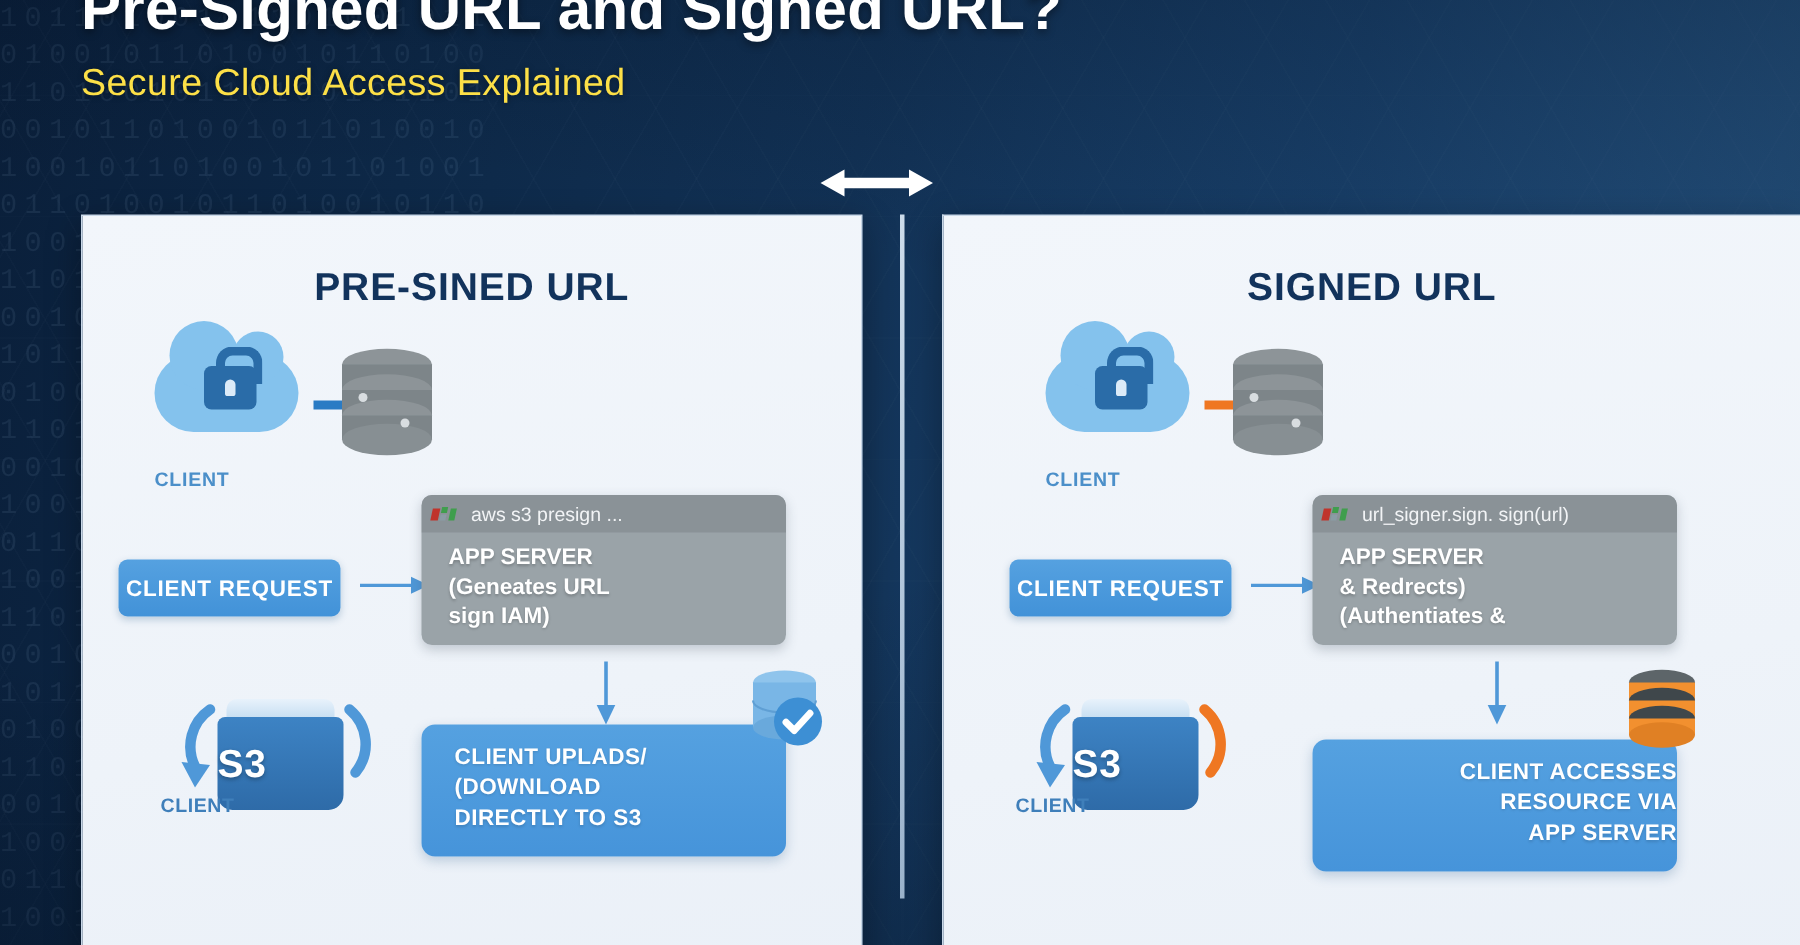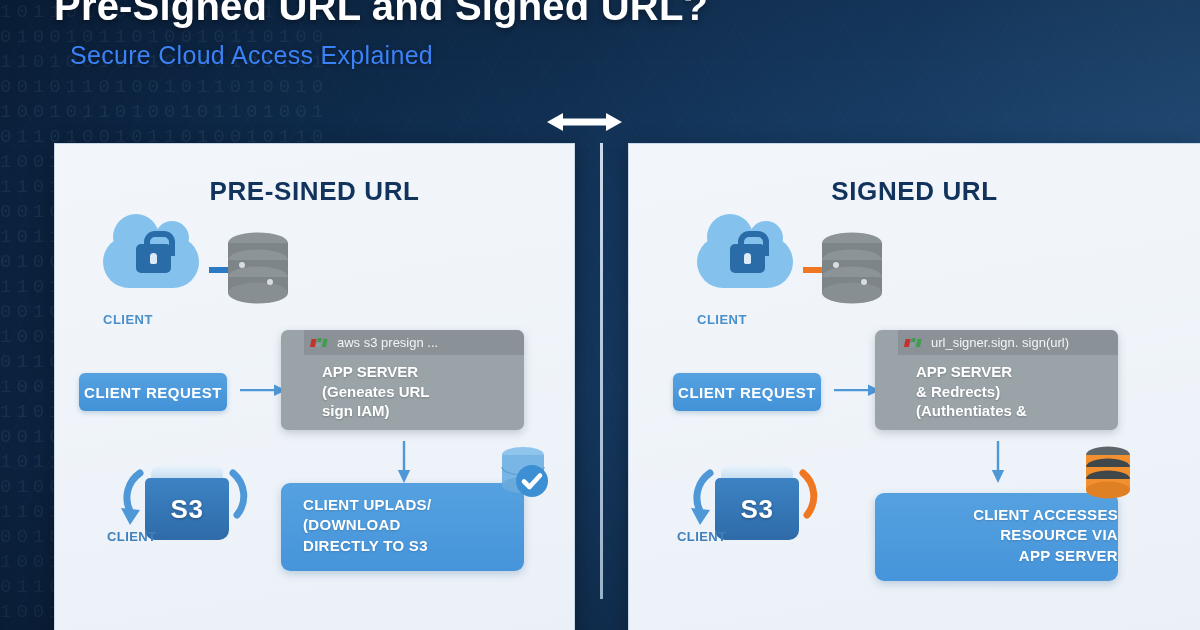--- a/index.html
+++ b/index.html
@@ -42,23 +42,22 @@
 
   
   .header { position:absolute; left:54px; top:-16px; z-index:5; }
   .title {
     font-size:40px; font-weight:bold; color:#ffffff;
     letter-spacing:.2px; white-space:nowrap;
     text-shadow:0 2px 6px rgba(0,0,0,.45);
   }
   .subtitle {
     margin-top:12px;
-    font-size:25px; color:#3b82f6; letter-spacing:.3px;
+    font-size:25px; color:#fde047; letter-spacing:.3px;
     text-shadow:0 1px 4px rgba(0,0,0,.4);
-    margin-left:16px;
   }
 
   
   .divider {
     position:absolute; left:600px; top:143px; width:3px; height:456px;
     background:linear-gradient(180deg, rgba(225,238,250,.9), rgba(200,222,244,.75));
     z-index:4;
   }
   .compare-arrow {
     position:absolute; left:547px; top:110px; width:75px; height:24px; z-index:6;
@@ -123,21 +122,20 @@
     display:flex; align-items:center; justify-content:center;
     box-shadow:0 2px 5px rgba(40,90,140,.25);
   }
 
   
   .server-card {
     position:absolute; width:243px; height:100px;
     background:#9aa3a8; border-radius:7px;
     box-shadow:0 3px 8px rgba(60,75,90,.25);
     overflow:hidden;
-    padding-left:23px;
   }
   .server-bar {
     height:25px; background:#8a9297;
     display:flex; align-items:center; padding:0 8px; gap:7px;
   }
   .server-bar-glyph {
     width:18px; height:12px; position:relative; flex:none;
   }
   .server-bar-text {
     font-size:13px; color:#f2f4f6; white-space:nowrap;
@@ -165,21 +163,21 @@
   .s3 { position:absolute; }
   .s3-top {
     position:absolute; left:6px; top:0; width:72px; height:17px;
     background:linear-gradient(180deg,#e8f2fb,#bcd8ef);
     border-radius:7px 7px 2px 2px;
   }
   .s3-body {
     position:absolute; left:0; top:12px; width:84px; height:62px;
     background:linear-gradient(180deg,#3d83c4 0%, #2e6ba8 100%);
     border-radius:5px 5px 10px 10px;
-    display:flex; align-items:center; justify-content:center;
+    display:flex; align-items:center; 
   }
   .s3-label {
     color:#fff; font-size:26px; font-weight:bold; letter-spacing:.5px;
     text-shadow:0 1px 3px rgba(0,0,0,.3);
   }
   .s3-client-label {
     position:absolute; font-size:13px; font-weight:bold;
     color:#3f7fba; letter-spacing:.4px;
   }
 

